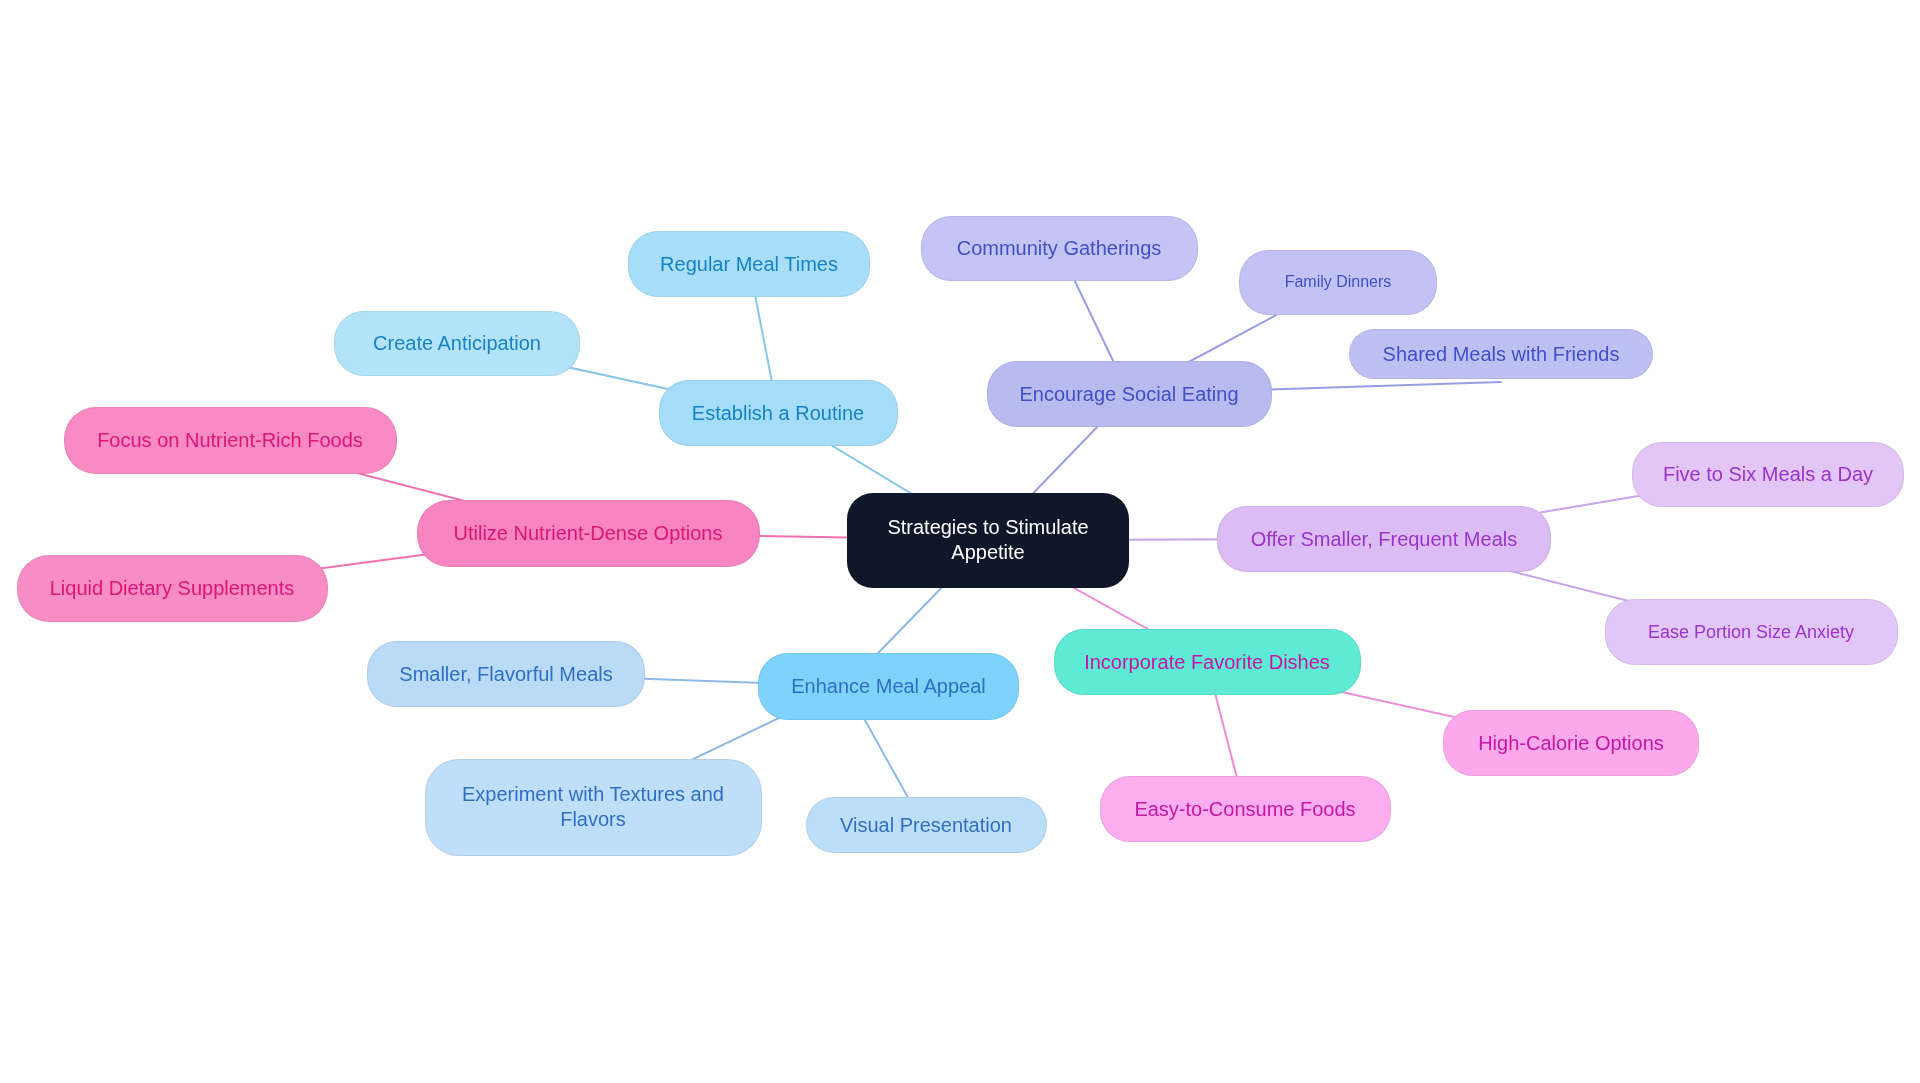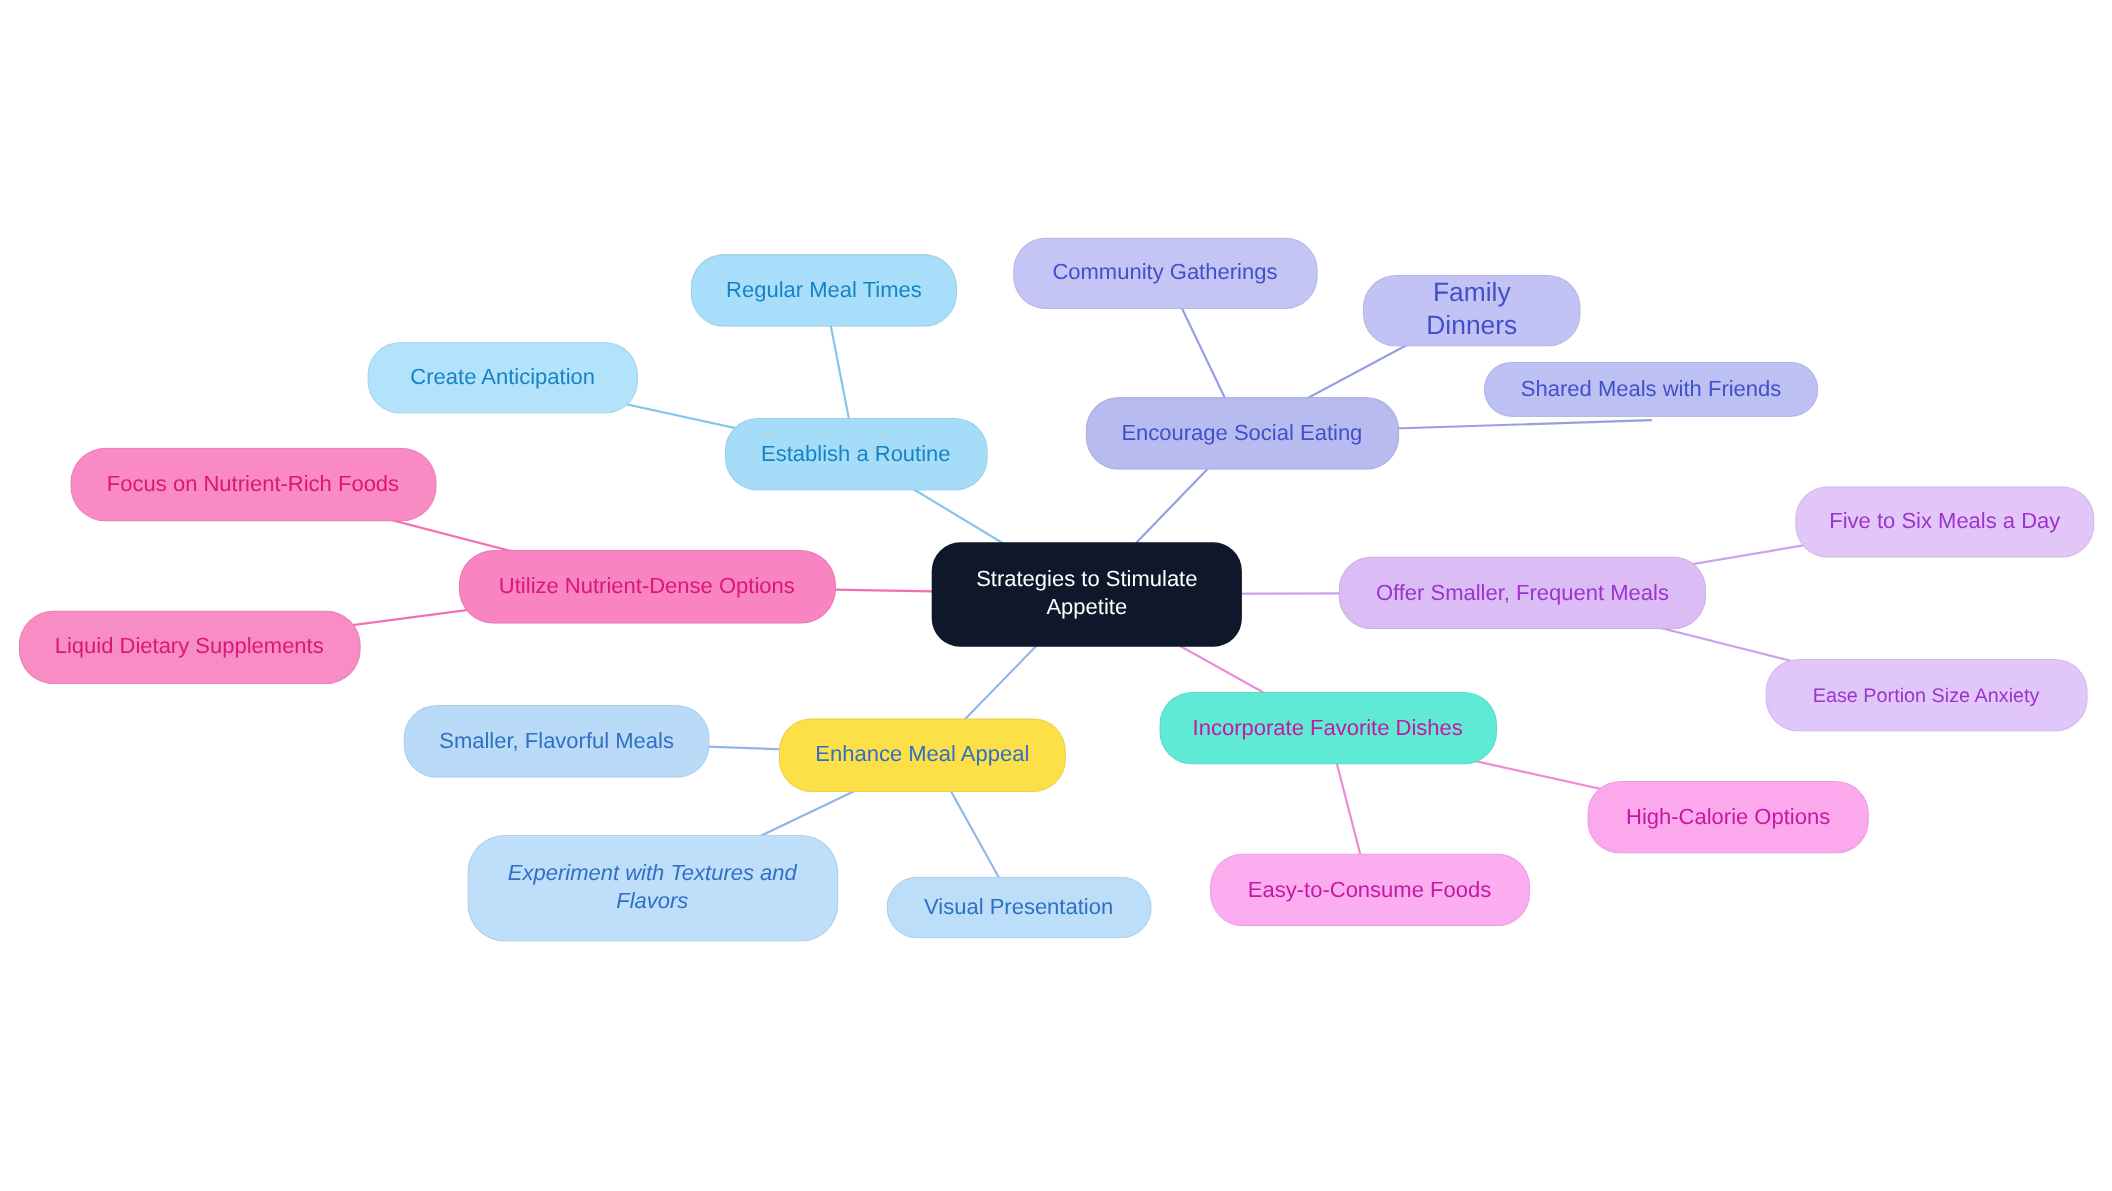--- a/index.html
+++ b/index.html
@@ -68,28 +68,28 @@
       <line x1="588" y1="533" x2="230" y2="440" stroke="#f26fb0" stroke-width="2" stroke-linecap="round"></line>
       <line x1="588" y1="533" x2="172" y2="588" stroke="#f26fb0" stroke-width="2" stroke-linecap="round"></line>
     </svg>
 
 <div class="node central" style="left: 847px; top: 492.5px; width: 282px; height: 95px; background: rgb(15, 23, 42); color: rgb(255, 255, 255); font-size: 20px; border-radius: 26px;">Strategies to Stimulate Appetite</div>
     <div class="node" style="left: 658.5px; top: 380px; width: 239px; height: 66px; background: rgb(165, 221, 248); color: rgb(21, 131, 197); font-size: 20px; border-radius: 30px; text-align: center;">Establish a Routine</div>
     <div class="node" style="left: 628px; top: 231px; width: 242px; height: 66px; background: rgb(168, 222, 249); color: rgb(21, 131, 197); font-size: 20px; border-radius: 30px;">Regular Meal Times</div>
     <div class="node" style="left: 334px; top: 310.5px; width: 246px; height: 65px; background: rgb(179, 227, 250); color: rgb(21, 131, 197); font-size: 20px; border-radius: 30px;">Create Anticipation</div>
     <div class="node" style="left: 986.5px; top: 361px; width: 285px; height: 66px; background: rgb(183, 187, 240); color: rgb(65, 80, 201); font-size: 20px; border-radius: 30px;">Encourage Social Eating</div>
     <div class="node" style="left: 920.5px; top: 215.5px; width: 277px; height: 65px; background: rgb(196, 196, 245); color: rgb(65, 80, 201); font-size: 20px; border-radius: 30px;">Community Gatherings</div>
-    <div class="node" style="left: 1239px; top: 249.5px; width: 198px; height: 65px; background: rgb(194, 195, 244); color: rgb(65, 80, 201); font-size: 24px; border-radius: 30px;">Family Dinners</div>
+    <div class="node" style="left: 1239px; top: 249.5px; width: 198px; height: 65px; background: rgb(194, 195, 244); color: rgb(65, 80, 201); font-size: 16px; border-radius: 30px;">Family Dinners</div>
     <div class="node" style="left: 1349px; top: 329px; width: 304px; height: 50px; background: rgb(189, 192, 242); color: rgb(65, 80, 201); font-size: 20px; border-radius: 30px;">Shared Meals with Friends</div>
     <div class="node" style="left: 1217px; top: 506px; width: 334px; height: 66px; background: rgb(219, 188, 245); color: rgb(156, 51, 204); font-size: 20px; border-radius: 30px;">Offer Smaller, Frequent Meals</div>
     <div class="node" style="left: 1632px; top: 441.5px; width: 272px; height: 65px; background: rgb(226, 198, 248); color: rgb(156, 51, 204); font-size: 20px; border-radius: 30px;">Five to Six Meals a Day</div>
     <div class="node" style="left: 1604.5px; top: 599px; width: 293px; height: 66px; background: rgb(225, 199, 249); color: rgb(156, 51, 204); font-size: 18px; border-radius: 30px;">Ease Portion Size Anxiety</div>
     <div class="node" style="left: 1053.5px; top: 629px; width: 307px; height: 66px; background: #5eead4; color: rgb(199, 23, 162); font-size: 20px; border-radius: 30px;">Incorporate Favorite Dishes</div>
     <div class="node" style="left: 1443px; top: 710px; width: 256px; height: 66px; background: rgb(251, 169, 236); color: rgb(199, 23, 162); font-size: 20px; border-radius: 30px;">High-Calorie Options</div>
     <div class="node" style="left: 1099.5px; top: 776px; width: 291px; height: 66px; background: rgb(251, 173, 240); color: rgb(199, 23, 162); font-size: 20px; border-radius: 30px;">Easy-to-Consume Foods</div>
-    <div class="node" style="left: 708px; top: 652.5px; width: 261px; height: 67px; background: #fde047; color: rgb(47, 111, 196); font-size: 20px; border-radius: 30px; text-align: center;">Enhance Meal Appeal</div>
+    <div class="node" style="left: 758px; top: 652.5px; width: 261px; height: 67px; background: #7dd3fc; color: rgb(47, 111, 196); font-size: 20px; border-radius: 30px; text-align: center;">Enhance Meal Appeal</div>
     <div class="node" style="left: 367px; top: 641px; width: 278px; height: 66px; background: rgb(186, 219, 248); color: rgb(47, 111, 196); font-size: 20px; border-radius: 30px;">Smaller, Flavorful Meals</div>
-    <div class="node" style="left: 424.5px; top: 758.5px; width: 337px; height: 97px; background: rgb(191, 222, 249); color: rgb(47, 111, 196); font-size: 20px; border-radius: 34px; font-style: italic;">Experiment with Textures and Flavors</div>
+    <div class="node" style="left: 424.5px; top: 758.5px; width: 337px; height: 97px; background: rgb(191, 222, 249); color: rgb(47, 111, 196); font-size: 20px; border-radius: 34px;">Experiment with Textures and Flavors</div>
     <div class="node" style="left: 805.5px; top: 797px; width: 241px; height: 56px; background: rgb(189, 222, 248); color: rgb(47, 111, 196); font-size: 20px; border-radius: 30px;">Visual Presentation</div>
     <div class="node" style="left: 416.5px; top: 499.5px; width: 343px; height: 67px; background: rgb(248, 132, 193); color: rgb(219, 22, 119); font-size: 20px; border-radius: 32px;">Utilize Nutrient-Dense Options</div>
     <div class="node" style="left: 63.5px; top: 406.5px; width: 333px; height: 67px; background: rgb(249, 138, 196); color: rgb(219, 22, 119); font-size: 20px; border-radius: 32px;">Focus on Nutrient-Rich Foods</div>
     <div class="node" style="left: 16.5px; top: 554.5px; width: 311px; height: 67px; background: rgb(248, 140, 196); color: rgb(219, 22, 119); font-size: 20px; border-radius: 32px;">Liquid Dietary Supplements</div>
   </div>
 
 </body></html>

